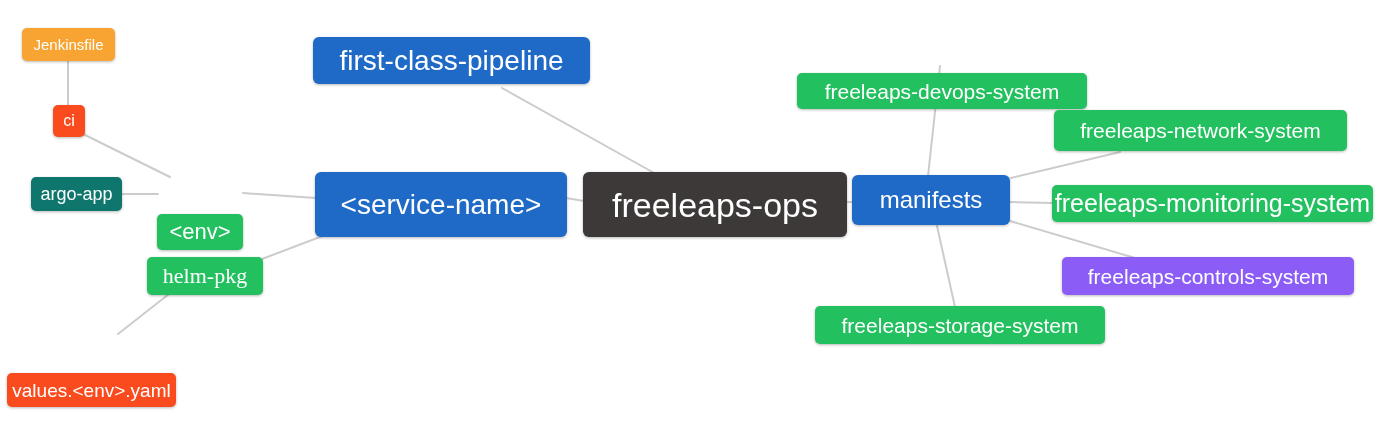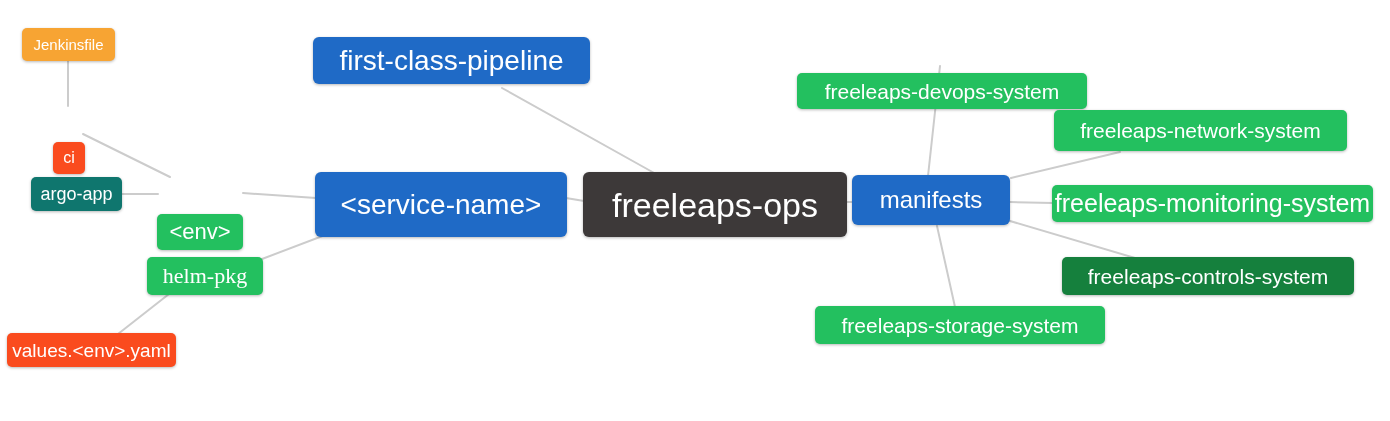--- a/index.html
+++ b/index.html
@@ -29,21 +29,21 @@
     white-space: nowrap;
     border-radius: 5px;
     box-shadow: 0 1px 3px rgba(0,0,0,0.28);
     cursor: default;
     line-height: 1;
   }
   .node.big { border-radius: 6px; }
 
   
   #n-jenkinsfile { left: 22px;  top: 28px;  width: 93px;  height: 33px; font-size: 15px; }
-  #n-ci          { left: 53px;  top: 105px; width: 32px;  height: 32px; font-size: 16px; margin-top: 37px; }
+  #n-ci          { left: 53px;  top: 105px; width: 32px;  height: 32px; font-size: 16px; }
   #n-argo        { left: 31px;  top: 177px; width: 91px;  height: 34px; font-size: 18px; }
   #n-env         { left: 157px; top: 174px; width: 86px;  height: 36px; font-size: 22px; margin-top: 40px; }
   #n-helm        { left: 147px; top: 257px; width: 116px; height: 38px; font-size: 22px; }
   #n-values      { left: 7px;   top: 333px; width: 169px; height: 34px; font-size: 19px; }
   #n-fcp         { left: 313px; top: 37px;  width: 277px; height: 47px; font-size: 28px; }
   #n-service     { left: 315px; top: 172px; width: 252px; height: 65px; font-size: 28px; }
   #n-ops         { left: 583px; top: 172px; width: 264px; height: 65px; font-size: 34px; text-align: right; }
   #n-manifests   { left: 852px; top: 175px; width: 158px; height: 50px; font-size: 24px; }
   #n-devops      { left: 797px; top: 29px;  width: 290px; height: 36px; font-size: 21px; margin-top: 44px; }
   #n-network     { left: 1054px;top: 110px; width: 293px; height: 41px; font-size: 21px; }
@@ -71,24 +71,24 @@
     <line x1="1010" y1="202" x2="1053" y2="203" stroke="#cccccc"></line>
     <line x1="1010" y1="221" x2="1135" y2="258" stroke="#cccccc"></line>
     <line x1="937" y1="226" x2="955" y2="307" stroke="#cccccc"></line>
   </svg>
 
   <div class="node" id="n-jenkinsfile" style="background: rgb(247, 164, 51);">Jenkinsfile</div>
   <div class="node" id="n-ci" style="background: rgb(250, 75, 30);">ci</div>
   <div class="node" id="n-argo" style="background: #0f766e;">argo-app</div>
   <div class="node" id="n-env" style="background: rgb(35, 192, 95);">&lt;env&gt;</div>
   <div class="node" id="n-helm" style="background: rgb(35, 192, 95); font-family: Liberation Serif, serif;">helm-pkg</div>
-  <div class="node" id="n-values" style="background: rgb(250, 75, 30);">values.&lt;env&gt;.yaml</div>
+  <div class="node" id="n-values" style="background: rgb(250, 75, 30); margin-top: 40px;">values.&lt;env&gt;.yaml</div>
   <div class="node big" id="n-fcp" style="background: rgb(31, 106, 198);">first-class-pipeline</div>
   <div class="node big" id="n-service" style="background: rgb(31, 106, 198);">&lt;service-name&gt;</div>
   <div class="node big" id="n-ops" style="background: rgb(61, 57, 57);">freeleaps-ops</div>
   <div class="node big" id="n-manifests" style="background: rgb(31, 106, 198);">manifests</div>
   <div class="node" id="n-devops" style="background: rgb(35, 192, 95);">freeleaps-devops-system</div>
   <div class="node" id="n-network" style="background: rgb(35, 192, 95);">freeleaps-network-system</div>
   <div class="node" id="n-monitoring" style="background: rgb(35, 192, 95);">freeleaps-monitoring-system</div>
-  <div class="node" id="n-controls" style="background: #15803d;">freeleaps-controls-system</div>
+  <div class="node" id="n-controls" style="background: #8b5cf6;">freeleaps-controls-system</div>
   <div class="node" id="n-storage" style="background: rgb(35, 192, 95);">freeleaps-storage-system</div>
 
 </div>
 
 </body></html>

